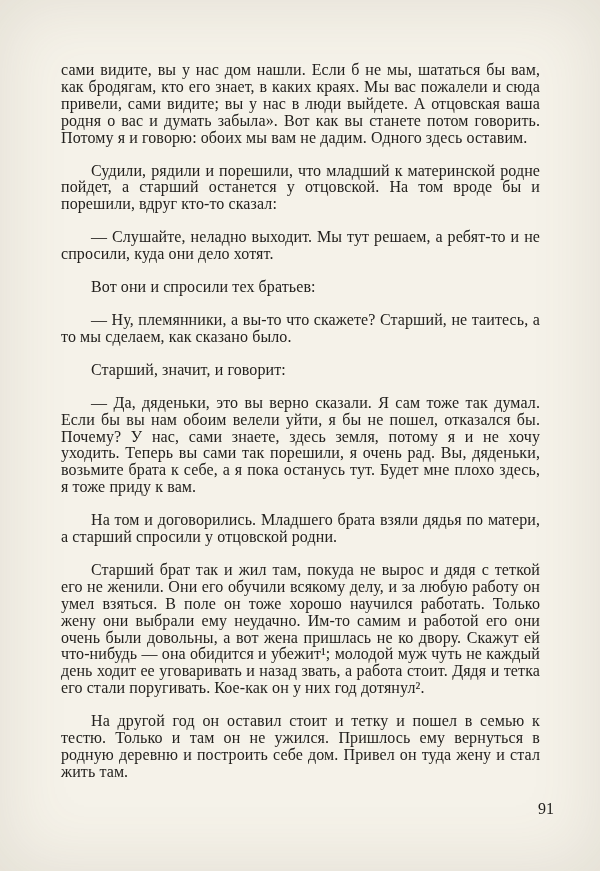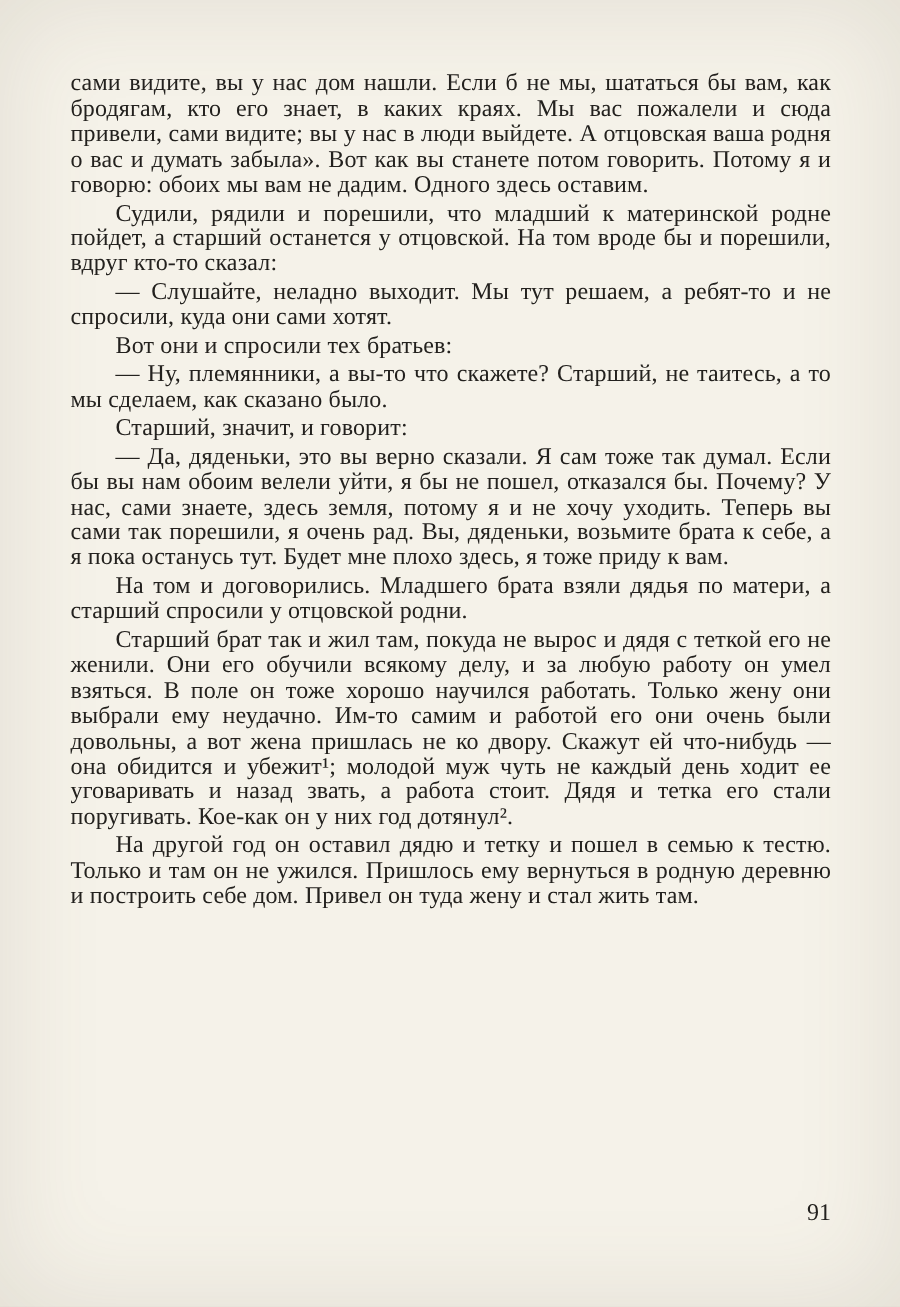--- a/index.html
+++ b/index.html
@@ -25,21 +25,21 @@
     left: 45px;
     top: 46px;
     width: 511px;
     color: #23211e;
     font-size: 16px;
     line-height: 16.9px;
     text-align: justify;
     letter-spacing: 0.1px;
   }
   .text-block p {
-    margin: 2px;
+    margin: 16px;
     padding: 0;
     text-indent: 30px;
   }
   .text-block p.no-indent {
     text-indent: 0;
   }
   .page-number {
     position: absolute;
     right: 46px;
     top: 800px;
@@ -49,23 +49,23 @@
     text-align: right;
   }
 </style>
 </head>
 <body>
 
 <div class="scan">
   <div class="text-block">
     <p class="no-indent">сами видите, вы у нас дом нашли. Если б не мы, шататься бы вам, как бродягам, кто его знает, в каких краях. Мы вас пожалели и сюда привели, сами видите; вы у нас в люди выйдете. А отцовская ваша родня о вас и думать забыла». Вот как вы станете потом говорить. Потому я и говорю: обоих мы вам не дадим. Одного здесь оставим.</p>
     <p>Судили, рядили и порешили, что младший к материнской родне пойдет, а старший останется у отцовской. На том вроде бы и порешили, вдруг кто-то сказал:</p>
-    <p>— Слушайте, неладно выходит. Мы тут решаем, а ребят-то и не спросили, куда они сами хотят.</p>
+    <p>— Слушайте, неладно выходит. Мы тут решаем, а ребят-то и не спросили, куда они дело хотят.</p>
     <p>Вот они и спросили тех братьев:</p>
     <p>— Ну, племянники, а вы-то что скажете? Старший, не таитесь, а то мы сделаем, как сказано было.</p>
     <p>Старший, значит, и говорит:</p>
     <p>— Да, дяденьки, это вы верно сказали. Я сам тоже так думал. Если бы вы нам обоим велели уйти, я бы не пошел, отказался бы. Почему? У нас, сами знаете, здесь земля, потому я и не хочу уходить. Теперь вы сами так порешили, я очень рад. Вы, дяденьки, возьмите брата к себе, а я пока останусь тут. Будет мне плохо здесь, я тоже приду к вам.</p>
     <p>На том и договорились. Младшего брата взяли дядья по матери, а старший спросили у отцовской родни.</p>
     <p>Старший брат так и жил там, покуда не вырос и дядя с теткой его не женили. Они его обучили всякому делу, и за любую работу он умел взяться. В поле он тоже хорошо научился работать. Только жену они выбрали ему неудачно. Им-то самим и работой его они очень были довольны, а вот жена пришлась не ко двору. Скажут ей что-нибудь — она обидится и убежит¹; молодой муж чуть не каждый день ходит ее уговаривать и назад звать, а работа стоит. Дядя и тетка его стали поругивать. Кое-как он у них год дотянул².</p>
-    <p>На другой год он оставил дядю и тетку и пошел в семью к тестю. Только и там он не ужился. Пришлось ему вернуться в родную деревню и построить себе дом. Привел он туда жену и стал жить там.</p>
+    <p>На другой год он оставил стоит и тетку и пошел в семью к тестю. Только и там он не ужился. Пришлось ему вернуться в родную деревню и построить себе дом. Привел он туда жену и стал жить там.</p>
   </div>
   <div class="page-number">91</div>
 </div>
 
 </body></html>

